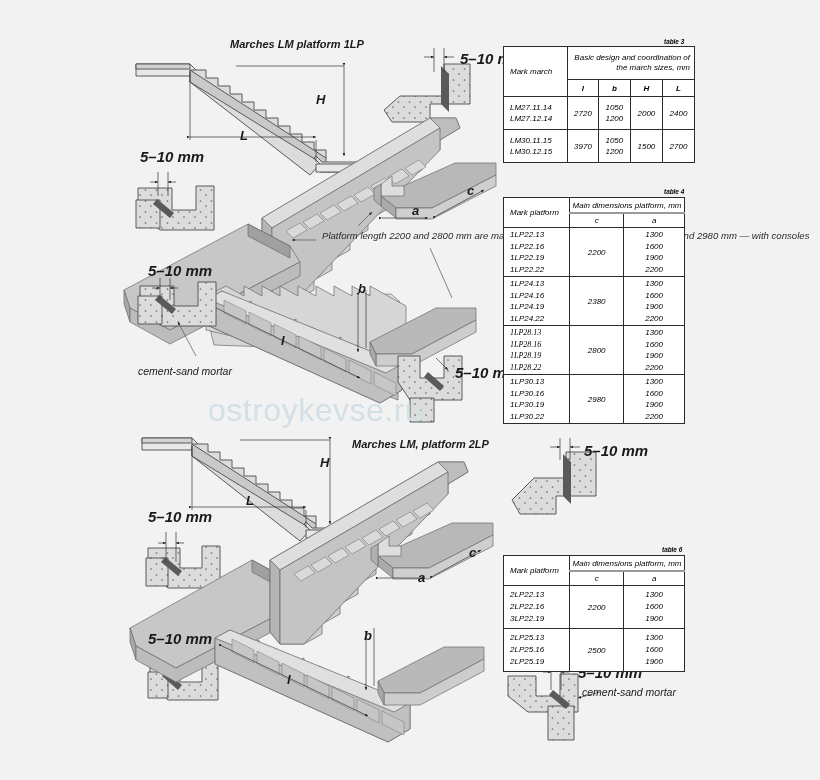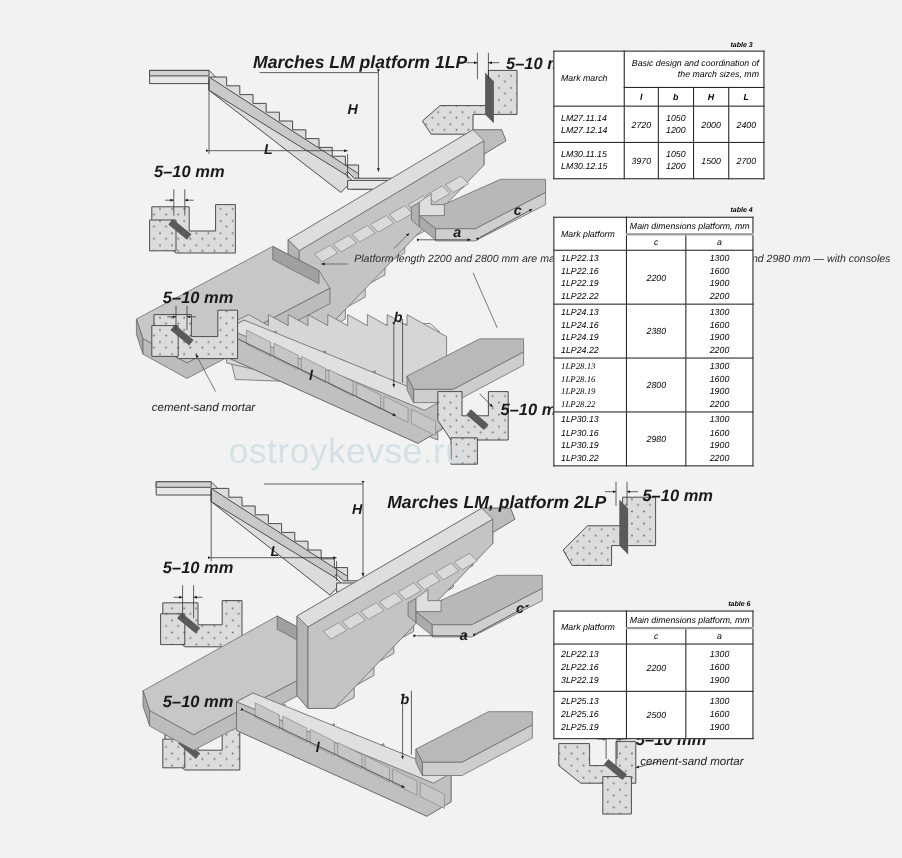--- a/index.html
+++ b/index.html
@@ -4,21 +4,21 @@
 <style>
   html,body{margin:0;padding:0;}
   body{
     width:820px;height:780px;
     background:#f2f2f2;
     font-family:"Liberation Sans", sans-serif;
     position:relative;overflow:hidden;
   }
   #canvas{position:absolute;left:0;top:0;width:820px;height:780px;}
   .txt{position:absolute;font-style:italic;color:#1a1a1a;white-space:pre;}
-  .title{font-weight:bold;font-size:16px;font-style:italic;margin-top:11px;}
+  .title{font-weight:bold;font-size:11px;font-style:italic;}
   .dimlabel{font-weight:bold;font-style:italic;font-size:13px;}
   .mm{font-weight:bold;font-style:italic;font-size:15px;}
   .note{font-style:italic;font-size:9.6px;line-height:11.6px;color:#2a2a2a;}
   .mortar{font-style:italic;font-size:10.5px;color:#1a1a1a;}
   .tablecap{font-style:italic;font-weight:bold;font-size:6.4px;color:#000;}
   .watermark{
     position:absolute;font-size:32px;color:#d3e0e6;font-style:normal;
     font-family:"Liberation Sans", sans-serif;letter-spacing:.5px;
   }
   table.spec{

